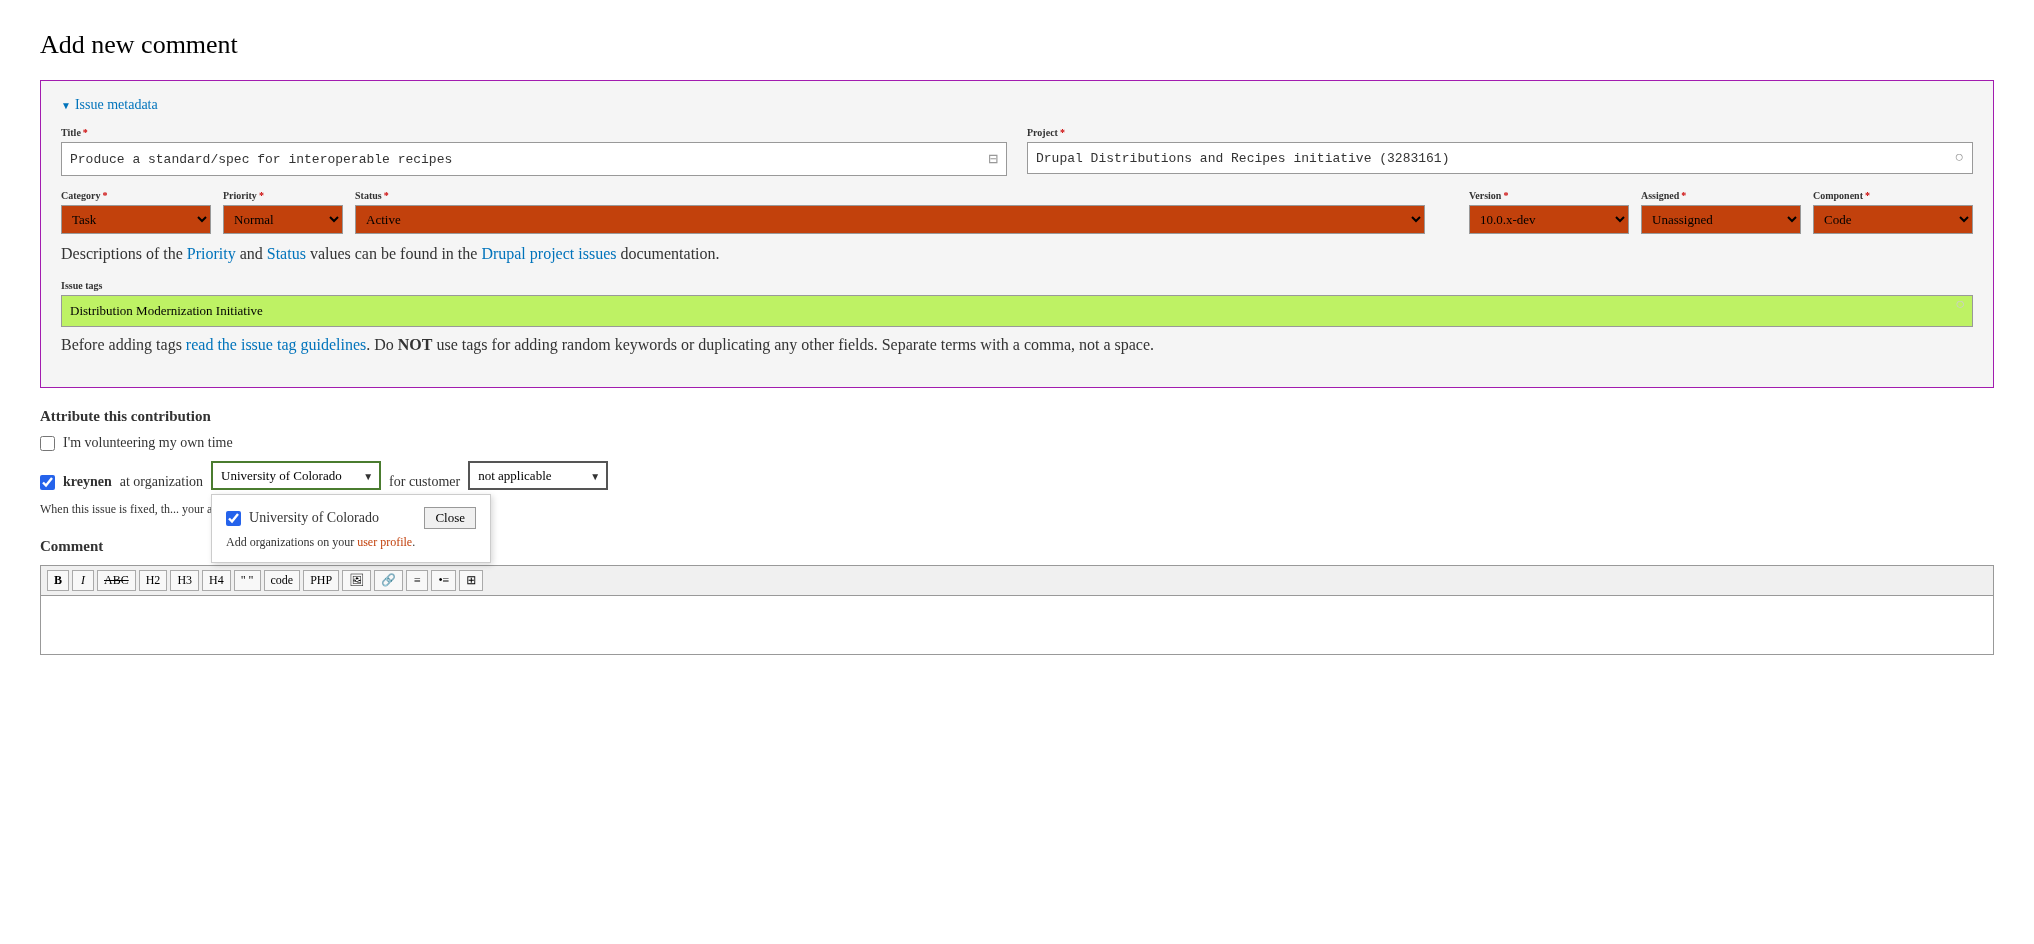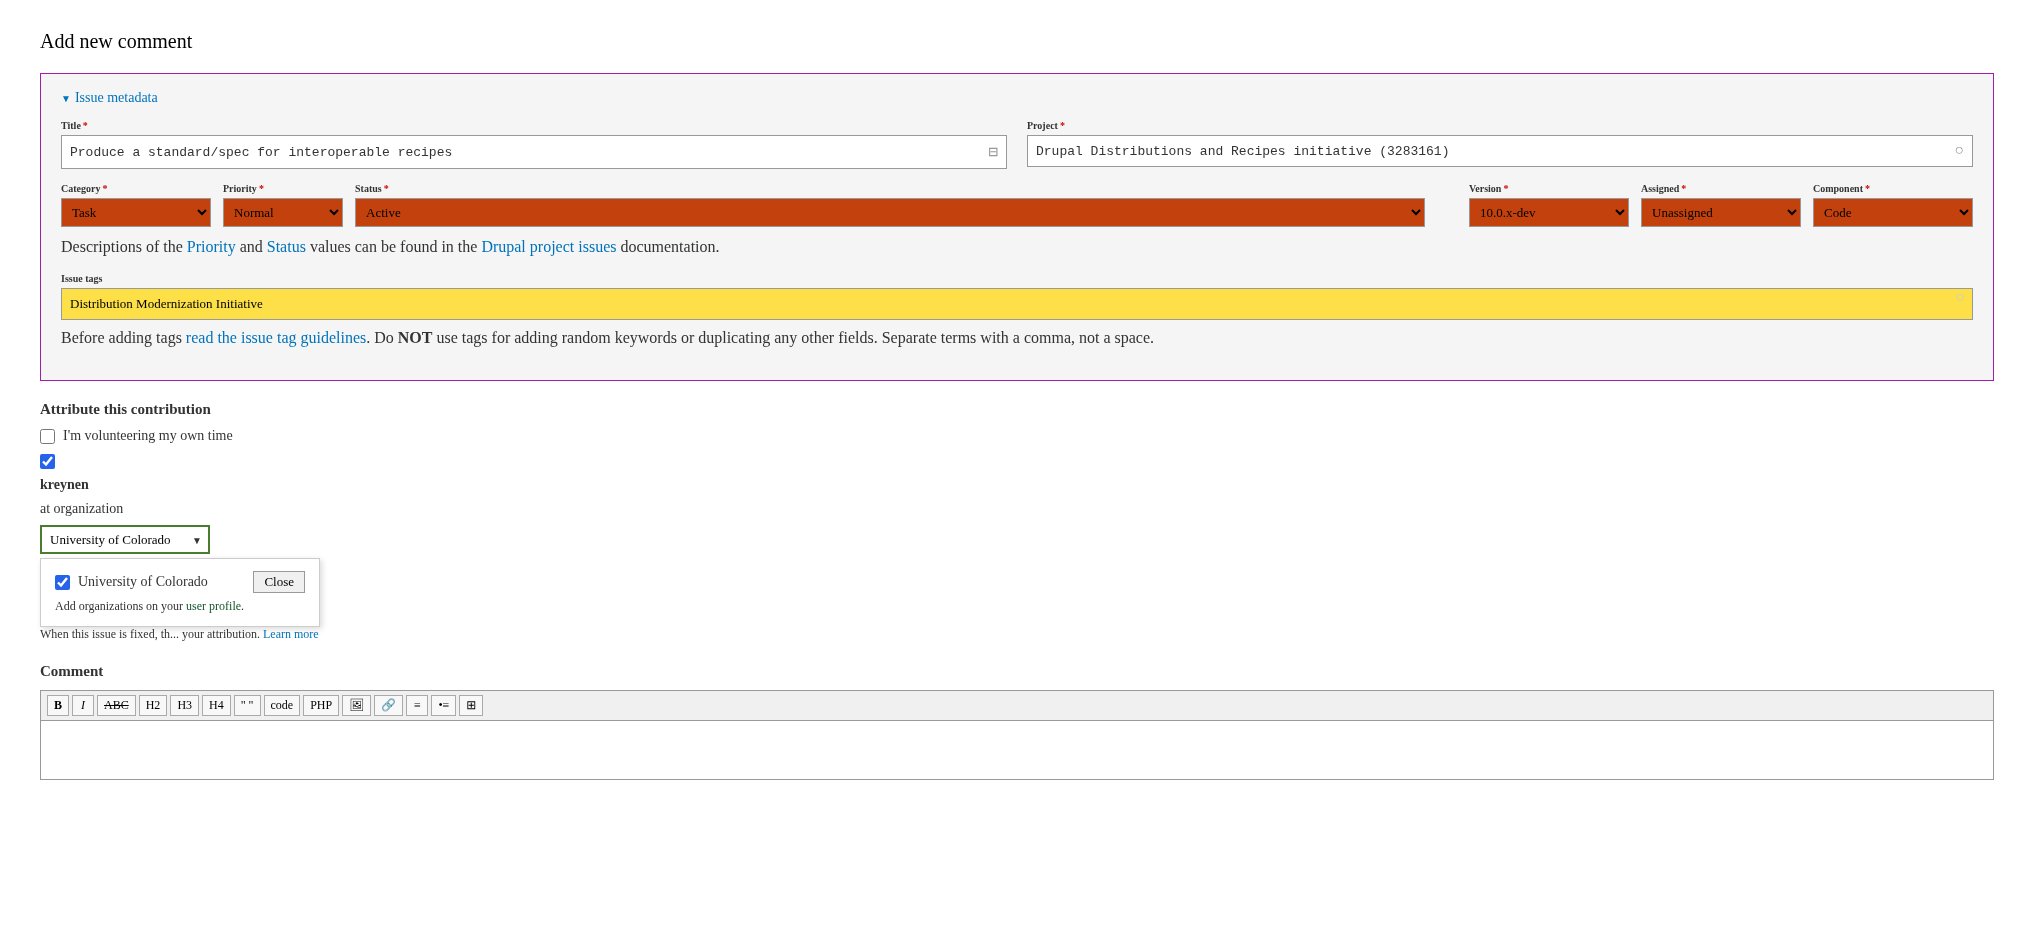--- a/index.html
+++ b/index.html
@@ -4,21 +4,21 @@
   <style>
     * { box-sizing: border-box; margin: 0; padding: 0; }
     body {
       font-family: Georgia, 'Times New Roman', serif;
       font-size: 14px;
       background: #fff;
       color: #333;
       padding: 30px 40px;
     }
     h1 {
-      font-size: 20px;
+      font-size: 26px;
       font-weight: normal;
       margin-bottom: 20px;
       color: #000;
     }
     .section-box {
       border: 1px solid #a21caf;
       background: #f5f5f5;
       padding: 16px 20px;
       margin-bottom: 20px;
     }
@@ -88,21 +88,21 @@
       text-decoration: none;
     }
     .issue-tags-section {
       margin-bottom: 14px;
     }
     .tags-input {
       width: 100%;
       border: 1px solid #999;
       padding: 6px 32px 6px 8px;
       font-size: 13px;
-      background: #fde047;
+      background: #bef264;
       font-family: Georgia, serif;
       min-height: 32px;
     }
     .tags-spinner {
       position: absolute;
       right: 8px;
       color: #ccc;
       font-size: 16px;
     }
     .section-title {
@@ -118,26 +118,25 @@
       align-items: flex-end;
       gap: 8px;
       margin-bottom: 10px;
     }
     .checkbox-row input[type="checkbox"] {
       width: 15px;
       height: 15px;
     }
     .attribution-row {
       display: flex;
-      align-items: flex-start;
+      align-items: flex-end;
       gap: 8px;
       flex-wrap: wrap;
       margin-bottom: 10px;
       position: relative;
-      flex-direction: column;
     }
     .attribution-row .username {
       font-weight: bold;
     }
     .org-dropdown {
       border: 2px solid #4a7c2f;
       background: #fff;
       padding: 5px 28px 5px 8px;
       font-size: 13px;
       font-family: Georgia, serif;
@@ -227,21 +226,21 @@
       padding: 2px 10px;
       font-size: 13px;
       cursor: pointer;
       font-family: Georgia, serif;
     }
     .popup-helper {
       font-size: 12px;
       color: #333;
     }
     .popup-helper a {
-      color: #14532d;
+      color: #c2410c;
       text-decoration: none;
     }
     .comment-section {
       margin-bottom: 20px;
     }
     .comment-toolbar {
       border: 1px solid #999;
       border-bottom: none;
       background: #f0f0f0;
       padding: 4px 6px;

